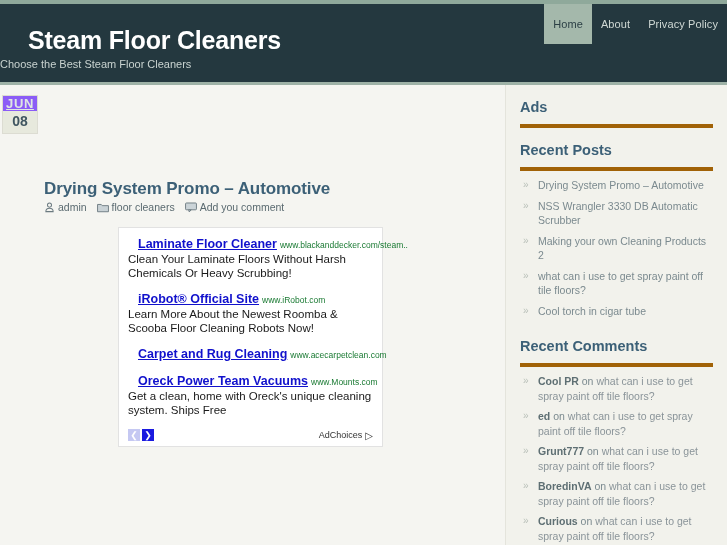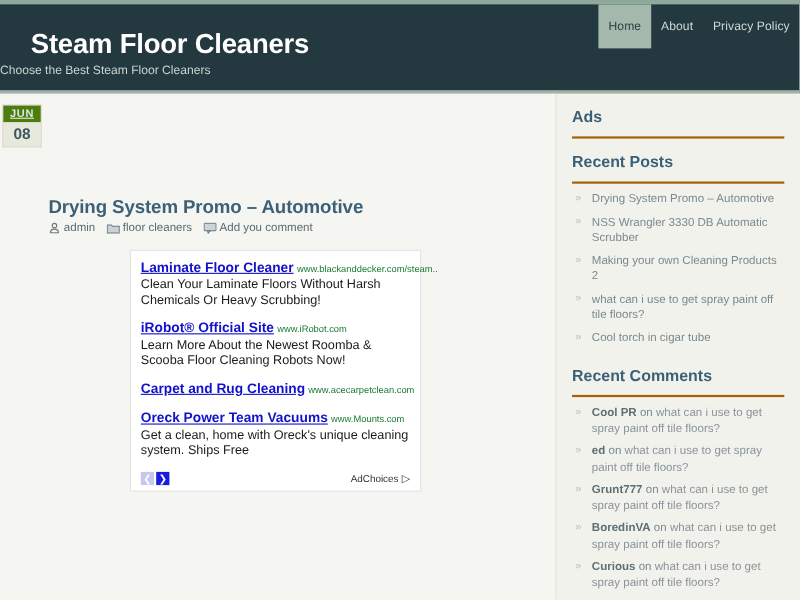--- a/index.html
+++ b/index.html
@@ -93,23 +93,23 @@
   
   #date-badge {
     position: absolute;
     left: 2px; top: 10px;
     width: 36px;
     text-align: center;
     border: 1px solid #dcdcd2;
     background: #e7e9dd;
   }
   #date-month {
-    background: #4d7c0f;
+    background: #8b5cf6;
     color: #dfe6e3;
-    font-size: 10px;
+    font-size: 13px;
     font-weight: bold;
     letter-spacing: .6px;
     padding: 2px 0 2px 0;
     line-height: 11px;
     text-decoration: underline;
   }
   #date-day {
     color: #3f5560;
     font-size: 14px;
     font-weight: bold;
@@ -141,21 +141,21 @@
   #ad-block {
     position: absolute;
     left: 118px; top: 142px;
     width: 265px;
     height: 220px;
     background: #ffffff;
     border: 1px solid #e2e2e2;
     padding: 6px 9px 4px 9px;
   }
   .ad-unit { margin-bottom: 9px; }
-  .ad-headline-row { white-space: nowrap; }
+  .ad-headline-row { white-space: nowrap; margin-left: 10px; }
   .ad-title {
     font-size: 12.5px;
     font-weight: bold;
     color: #1111cc;
     text-decoration: underline;
     cursor: pointer;
   }
   .ad-url {
     font-size: 8.5px;
     color: #1a7a33;
@@ -196,21 +196,21 @@
   #adchoices .choice-glyph { margin-left: 3px; font-size: 10px; }
 
   
   .widget { padding: 0 14px 0 14px; }
   .widget-title {
     font-size: 14.5px;
     font-weight: bold;
     color: #3c6077;
     padding-top: 14px;
     padding-bottom: 9px;
-    border-bottom: 2px solid #a16207;
+    border-bottom: 4px solid #a16207;
     margin-bottom: 7px;
   }
   .widget.ads-widget .widget-title { margin-bottom: 0; }
   .widget-list { list-style: none; margin: 0; padding: 0; }
   .widget-list li {
     position: relative;
     padding: 0 0 6px 18px;
     font-size: 10.5px;
     line-height: 14.5px;
     color: #7b8a8f;

